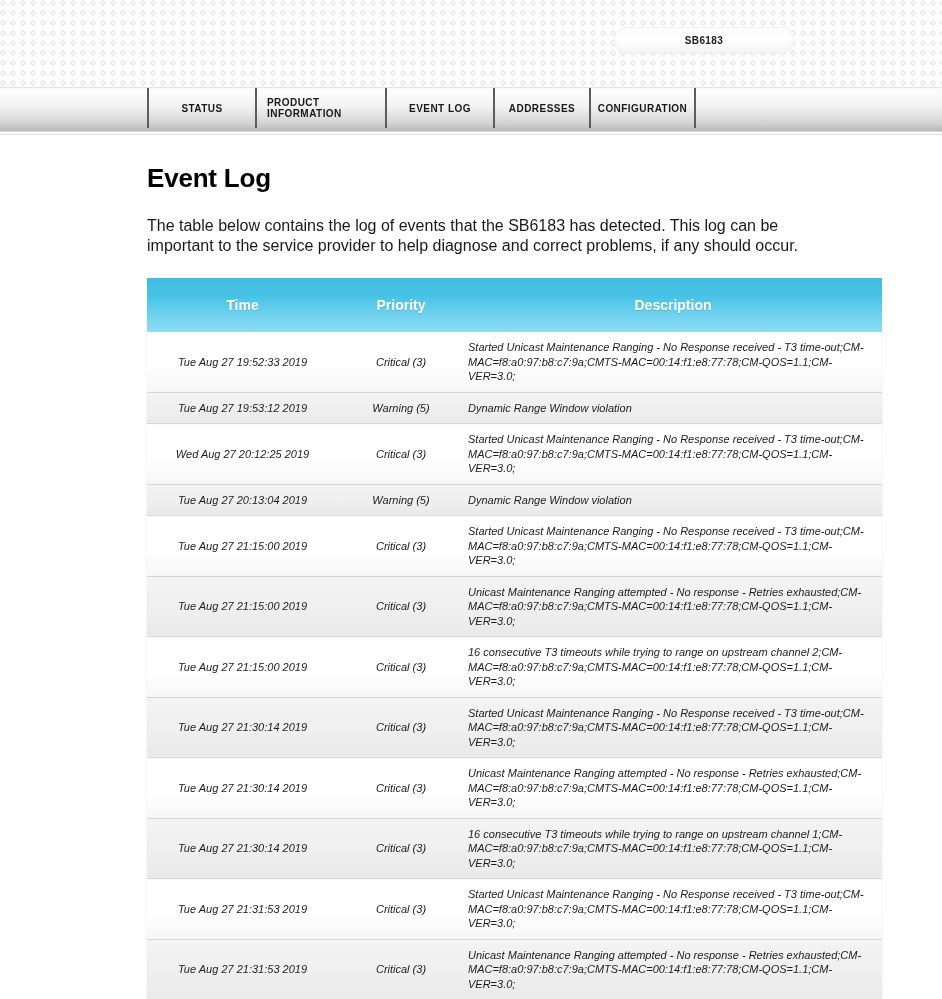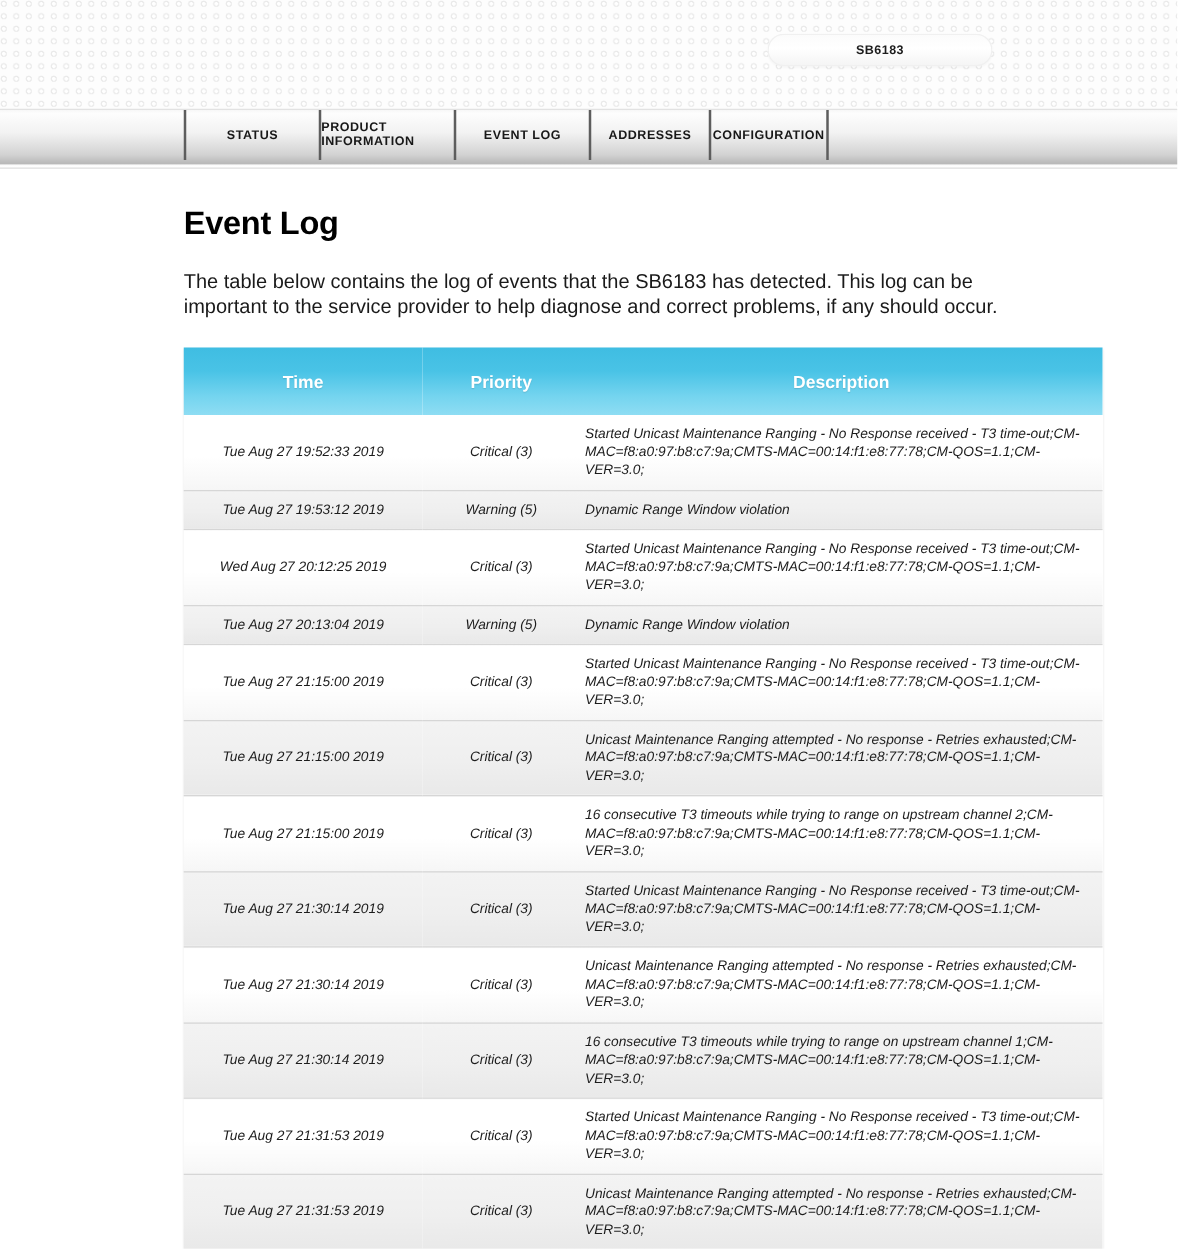--- a/index.html
+++ b/index.html
@@ -92,24 +92,24 @@
     font-weight: bold;
     letter-spacing: 0.45px;
     color: #181818;
     border-left: 2px solid #5d5d5d;
     box-sizing: border-box;
     cursor: pointer;
     user-select: none;
   }
   .nav-item:last-child { border-right: 2px solid #5d5d5d; }
   .nav-item.w1 { width: 108px; }
-  .nav-item.w2 { width: 108px; }
+  .nav-item.w2 { width: 130px; padding-left: 10px; }
   .nav-item.w3 { width: 108px; }
   .nav-item.w4 { width: 96px; }
-  .nav-item.w5 { width: 96px; }
+  .nav-item.w5 { width: 107px; }
   .nav-item.w6 { width: 107px; }
 
   
   .content {
     background: #ffffff;
     min-height: 760px;
     padding-top: 28px;
   }
   .content-inner {
     width: 650px;

